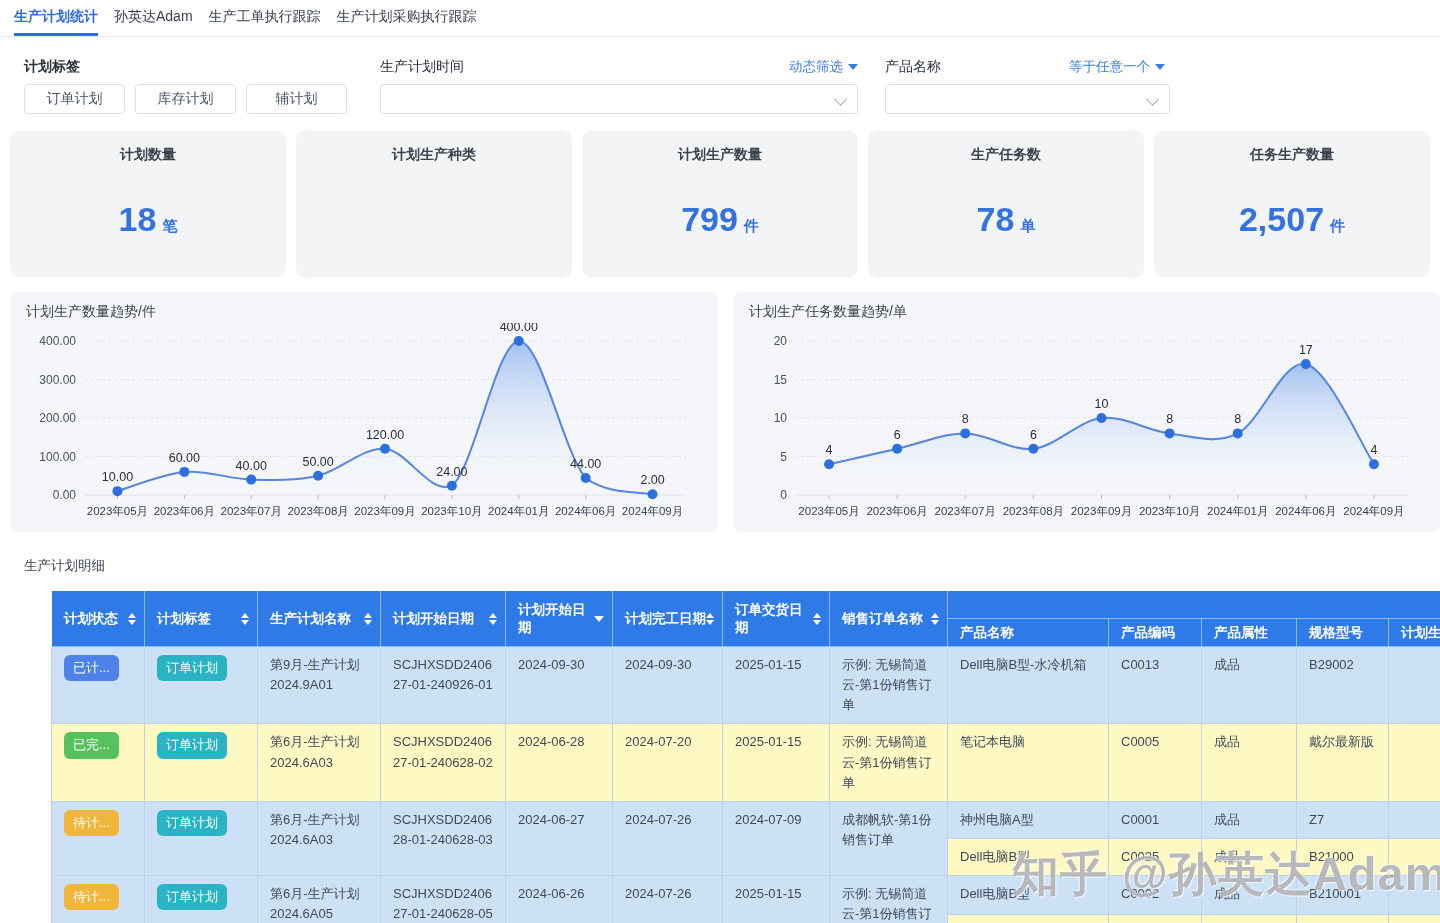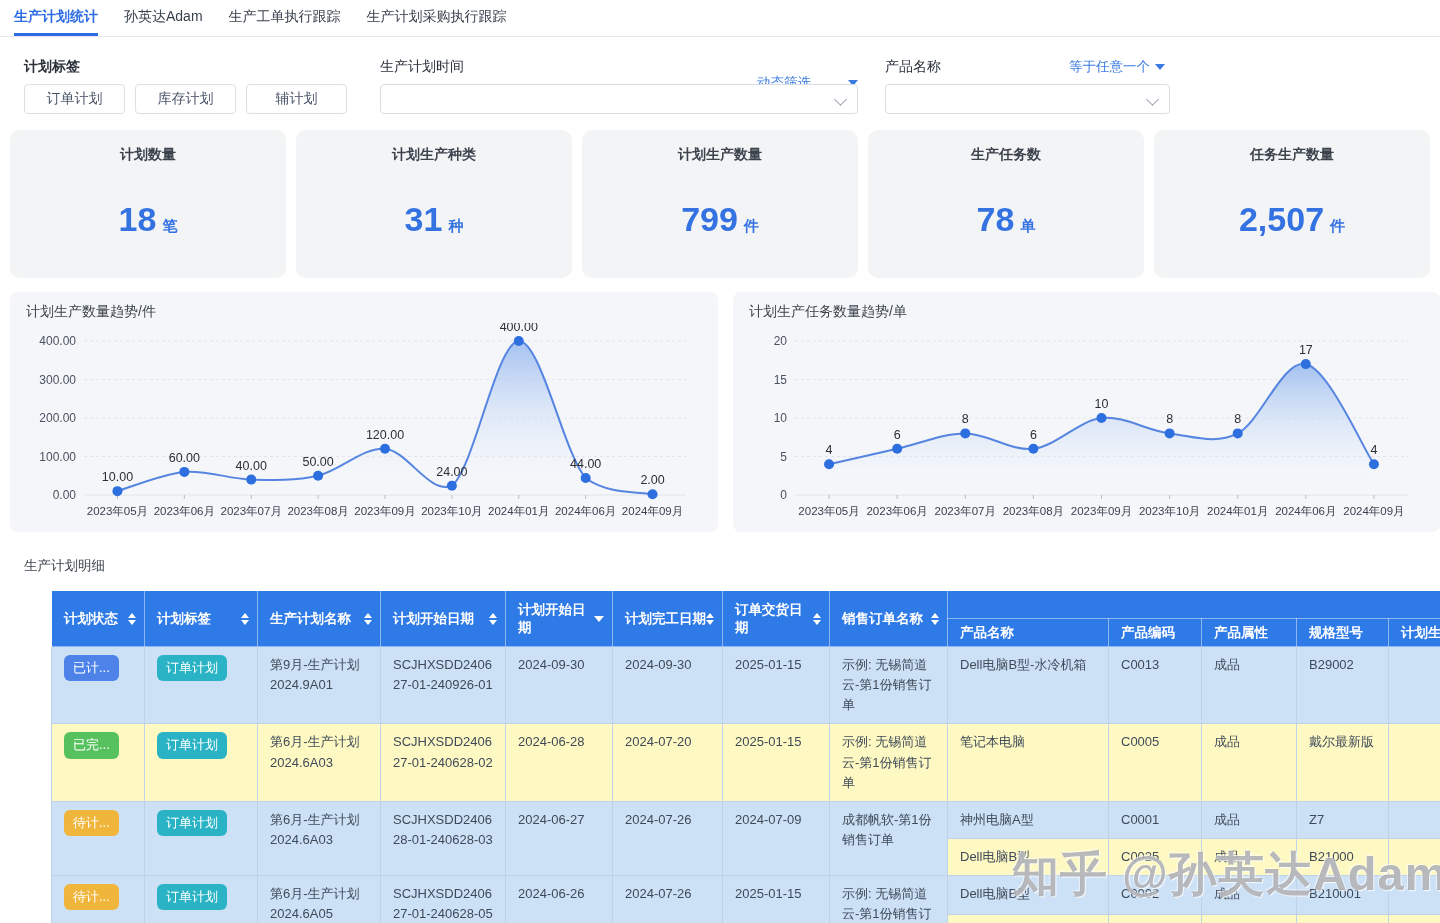--- a/index.html
+++ b/index.html
@@ -2,31 +2,31 @@
 <html><head>
 <meta charset="utf-8">
 <style>
   html,body{margin:0;padding:0;}
   body{
     width:1440px;height:923px;position:relative;overflow:hidden;
     background:#ffffff;font-family:"Liberation Sans","DejaVu Sans",sans-serif;
   }
   
   .tabbar{position:absolute;top:0;left:0;width:1440px;height:37px;
-    border-bottom:1px solid #e7e9ee;display:flex;gap:26px;padding-left:14px;box-sizing:border-box;}
+    border-bottom:1px solid #e7e9ee;display:flex;gap:16px;padding-left:14px;box-sizing:border-box;}
   .tab{font-size:14px;color:#39414d;display:flex;align-items:center;cursor:pointer;
     border-bottom:3px solid transparent;box-sizing:border-box;padding-top:1px;}
   .tab.active{color:#2e6ce5;font-weight:700;border-bottom-color:#2e6ce5;}
   
   .flabel{position:absolute;font-size:14px;color:#2b313b;}
   #lbl-tag{left:24px;top:58px;font-weight:700;}
   #lbl-time{left:380px;top:58px;}
   #lbl-prod{left:885px;top:58px;}
   .flink{position:absolute;font-size:13.5px;color:#3a7be0;display:flex;align-items:center;cursor:pointer;}
-  #dyn-filter{top:74px;right:582px;gap:32px;}
+  #dyn-filter{top:58px;right:582px;}
   #match-mode{top:58px;right:275px;}
   .caret{width:0;height:0;border-left:5px solid transparent;border-right:5px solid transparent;
     border-top:6px solid #3a7be0;display:inline-block;margin-left:5px;}
   .tagbtn{position:absolute;top:84px;height:30px;width:101px;border:1px solid #dcdfe6;border-radius:4px;
     background:#fff;color:#4a5468;font-size:14px;display:flex;align-items:center;justify-content:center;
     box-sizing:border-box;cursor:pointer;}
   #tagbtn-0{left:24px;} #tagbtn-1{left:135px;} #tagbtn-2{left:246px;}
   .select{position:absolute;top:84px;height:30px;border:1px solid #d8dce4;border-radius:4px;
     background:#fff;box-sizing:border-box;cursor:pointer;}
   #sel-time{left:380px;width:478px;} #sel-prod{left:885px;width:285px;}
@@ -104,21 +104,20 @@
   </div>
 </div>
 
 <div class="cards" id="stat-cards">
     <div class="stat-card">
       <div class="stat-title">计划数量</div>
       <div class="stat-value"><span class="stat-num">18</span><span class="stat-unit">笔</span></div>
     </div>
     <div class="stat-card">
       <div class="stat-title">计划生产种类</div>
-      <div class="stat-value"><span class="stat-num">31</span><span class="stat-unit">种</span></div>
     </div>
     <div class="stat-card">
       <div class="stat-title">计划生产数量</div>
       <div class="stat-value"><span class="stat-num">799</span><span class="stat-unit">件</span></div>
     </div>
     <div class="stat-card">
       <div class="stat-title">生产任务数</div>
       <div class="stat-value"><span class="stat-num">78</span><span class="stat-unit">单</span></div>
     </div>
     <div class="stat-card">

